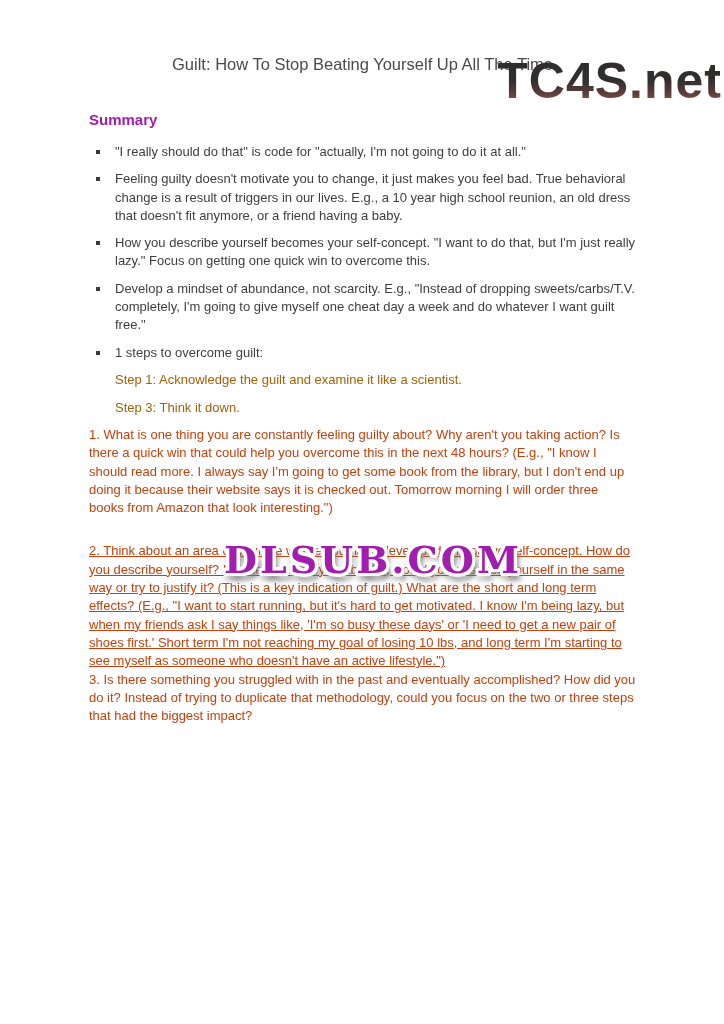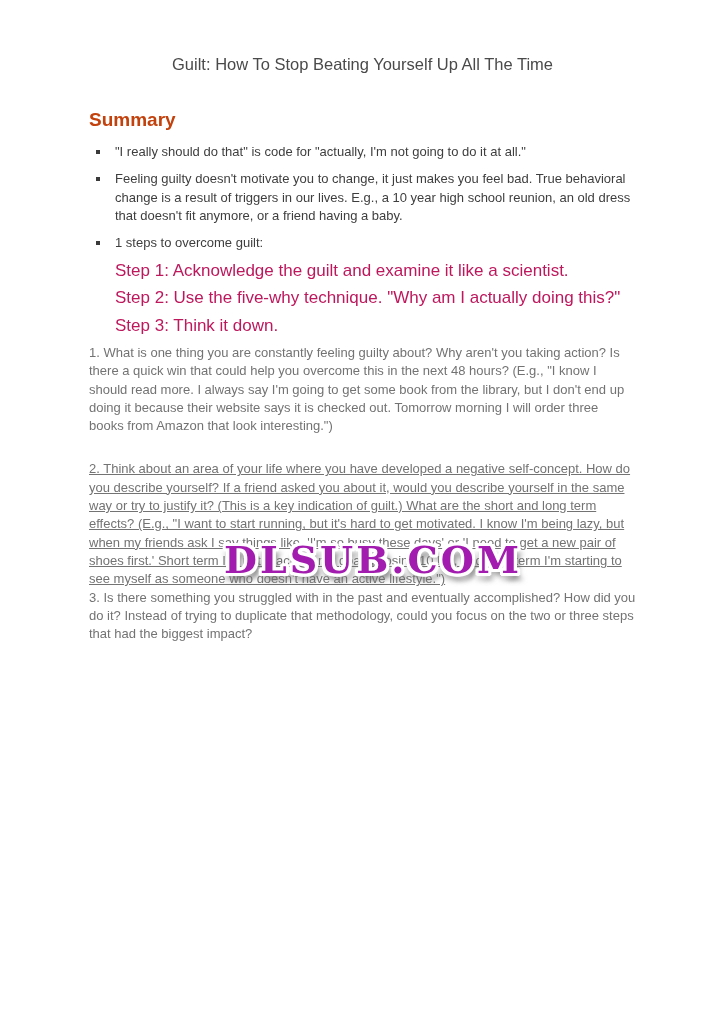--- a/index.html
+++ b/index.html
@@ -46,24 +46,24 @@
   }
   .doc-title {
     margin-top: 54px;
     text-align: center;
     font-size: 16.5px;
     line-height: 20px;
     font-weight: 400;
     color: #4a4a4a;
   }
   .section-heading {
-    font-size: 19px;
+    font-size: 15px;
     line-height: 18px;
     font-weight: 700;
-    color: #c2410c;
+    color: #a21caf;
   }
   .heading-summary { margin-top: 37px; }
   .heading-study { margin-top: 37px; }
 
   ul.summary-list {
     list-style: none;
     margin-top: 14px;
   }
   ul.summary-list li {
     position: relative;
@@ -76,28 +76,28 @@
   ul.summary-list li .marker {
     position: absolute;
     left: 7px;
     top: 7px;
     width: 4px;
     height: 4px;
     background: #3a3a3a;
   }
   .step {
     margin-top: 9.2px;
-    font-size: 17px;
+    font-size: 13px;
     line-height: 18.3px;
-    color: #be185d;
+    color: #a16207;
   }
   .question {
     font-size: 13px;
     line-height: 18.3px;
-    color: #737373;
+    color: #c2410c;
   }
   .q1 { margin-top: 8px; }
   .q2 { margin-top: 25px; text-decoration: underline; }
   .q3 { }
 
   
   .watermark {
     position: absolute;
     left: 224px;
     top: 487px;
@@ -114,42 +114,50 @@
       2px 3px 0 #ffffff, -2px 3px 0 #ffffff, 2px -3px 0 #ffffff, -2px -3px 0 #ffffff,
       5px 7px 5px rgba(110,110,110,0.75),
       -2px 7px 5px rgba(130,130,130,0.55);
   }
 </style>
 </head>
 <body>
 
 <div class="page">
 
+  <div class="logo-top">TC4S.net</div>
 
   <div class="content">
 
     <h1 class="doc-title">Guilt: How To Stop Beating Yourself Up All The Time</h1>
 
     <section>
       <h2 class="section-heading heading-summary">Summary</h2>
 
       <ul class="summary-list">
         <li>
           <span class="marker"></span>
           <span>"I really should do that" is code for "actually, I'm not going to do it at all."</span>
         </li>
         <li>
           <span class="marker"></span>
           <span>Feeling guilty doesn't motivate you to change, it just makes you feel bad. True behavioral change is a result of triggers in our lives. E.g., a 10 year high school reunion, an old dress that doesn't fit anymore, or a friend having a baby.</span>
         </li>
         <li>
           <span class="marker"></span>
+          <span>How you describe yourself becomes your self-concept. "I want to do that, but I'm just really lazy." Focus on getting one quick win to overcome this.</span>
+        </li>
+        <li>
+          <span class="marker"></span>
+          <span>Develop a mindset of abundance, not scarcity. E.g., "Instead of dropping sweets/carbs/T.V. completely, I'm going to give myself one cheat day a week and do whatever I want guilt free."</span>
+        </li>
+        <li>
+          <span class="marker"></span>
           <span>1 steps to overcome guilt:</span>
           <p class="step">Step 1: Acknowledge the guilt and examine it like a scientist.</p>
-          <p class="step">Step 2: Use the five-why technique. "Why am I actually doing this?"</p>
           <p class="step">Step 3: Think it down.</p>
         </li>
       </ul>
     </section>
 
     <section>
 
       <p class="question q1">1. What is one thing you are constantly feeling guilty about? Why aren't you taking action? Is there a quick win that could help you overcome this in the next 48 hours? (E.g., "I know I should read more. I always say I'm going to get some book from the library, but I don't end up doing it because their website says it is checked out. Tomorrow morning I will order three books from Amazon that look interesting.")</p>
       <p class="question q2">2. Think about an area of your life where you have developed a negative self-concept. How do you describe yourself? If a friend asked you about it, would you describe yourself in the same way or try to justify it? (This is a key indication of guilt.) What are the short and long term effects? (E.g., "I want to start running, but it's hard to get motivated. I know I'm being lazy, but when my friends ask I say things like, 'I'm so busy these days' or 'I need to get a new pair of shoes first.' Short term I'm not reaching my goal of losing 10 lbs, and long term I'm starting to see myself as someone who doesn't have an active lifestyle.")</p>
       <p class="question q3">3. Is there something you struggled with in the past and eventually accomplished? How did you do it? Instead of trying to duplicate that methodology, could you focus on the two or three steps that had the biggest impact?</p>

